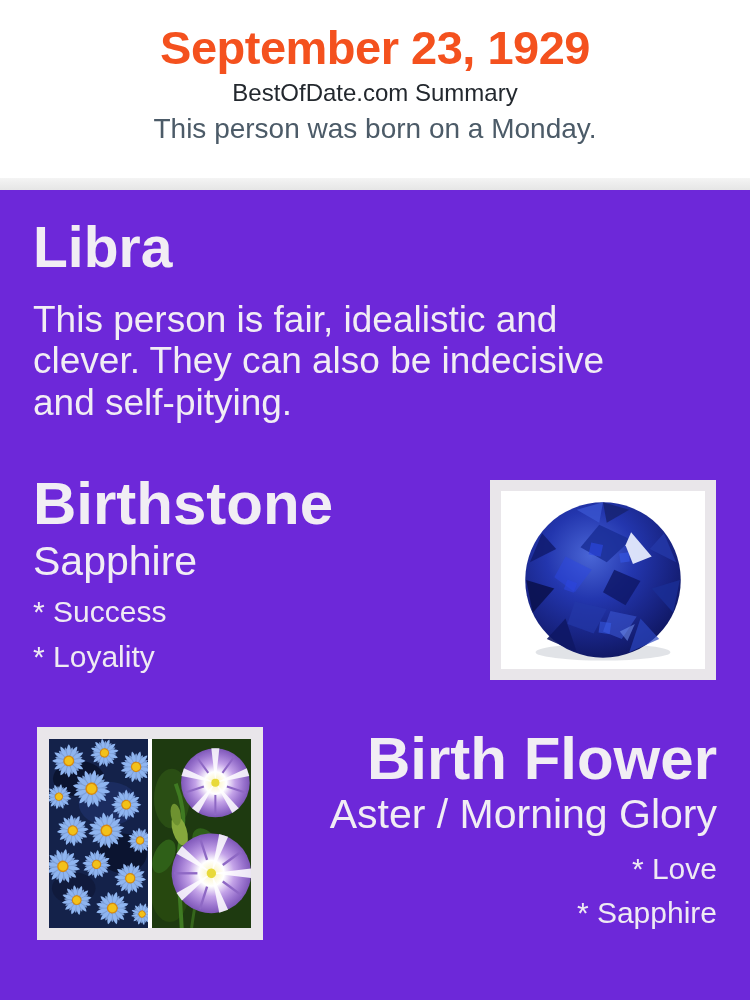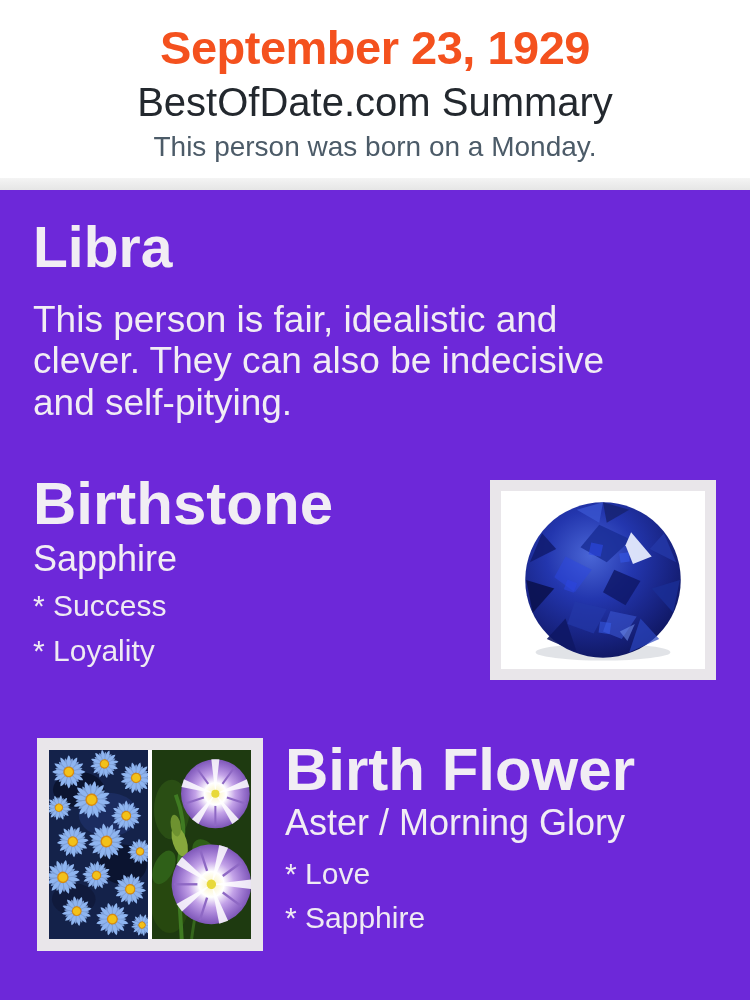--- a/index.html
+++ b/index.html
@@ -23,21 +23,21 @@
   .date-title {
     margin: 0;
     font-size: 47px;
     font-weight: bold;
     letter-spacing: -0.5px;
     color: #F4511E;
     line-height: 1.1;
   }
   .site-summary {
     margin: 6px 0 0 0;
-    font-size: 40px;
+    font-size: 24px;
     font-weight: normal;
     color: #23282E;
     line-height: 1.1;
   }
   .born-line {
     margin: 8px 0 0 0;
     font-size: 28px;
     color: #4C5B68;
     line-height: 1.1;
   }
@@ -78,21 +78,21 @@
   }
   .section-heading {
     margin: 0;
     font-size: 60px;
     font-weight: bold;
     line-height: 1.08;
     color: #F1EDF4;
   }
   .section-name {
     margin: 2px 0 0 0;
-    font-size: 36px;
+    font-size: 41px;
     line-height: 1.12;
     color: #F1EDF4;
   }
   .traits {
     margin-top: 12px;
     display: flex;
     flex-direction: column;
     gap: 15px;
   }
   .trait {
@@ -114,22 +114,23 @@
   }
   .gem-panel-inner {
     width: 100%;
     height: 100%;
     background: #ffffff;
   }
   .gem-panel-inner svg { display: block; width: 100%; height: 100%; }
 
   .flower-row {
     position: relative;
-    margin-top: 30px;
+    margin-top: 19px;
     height: 213px;
+    text-align: right;
   }
   .flower-panel {
     position: absolute;
     top: 0;
     left: 4px;
     width: 226px;
     height: 213px;
     background: #E9E6EA;
     box-sizing: border-box;
     padding: 12px;

